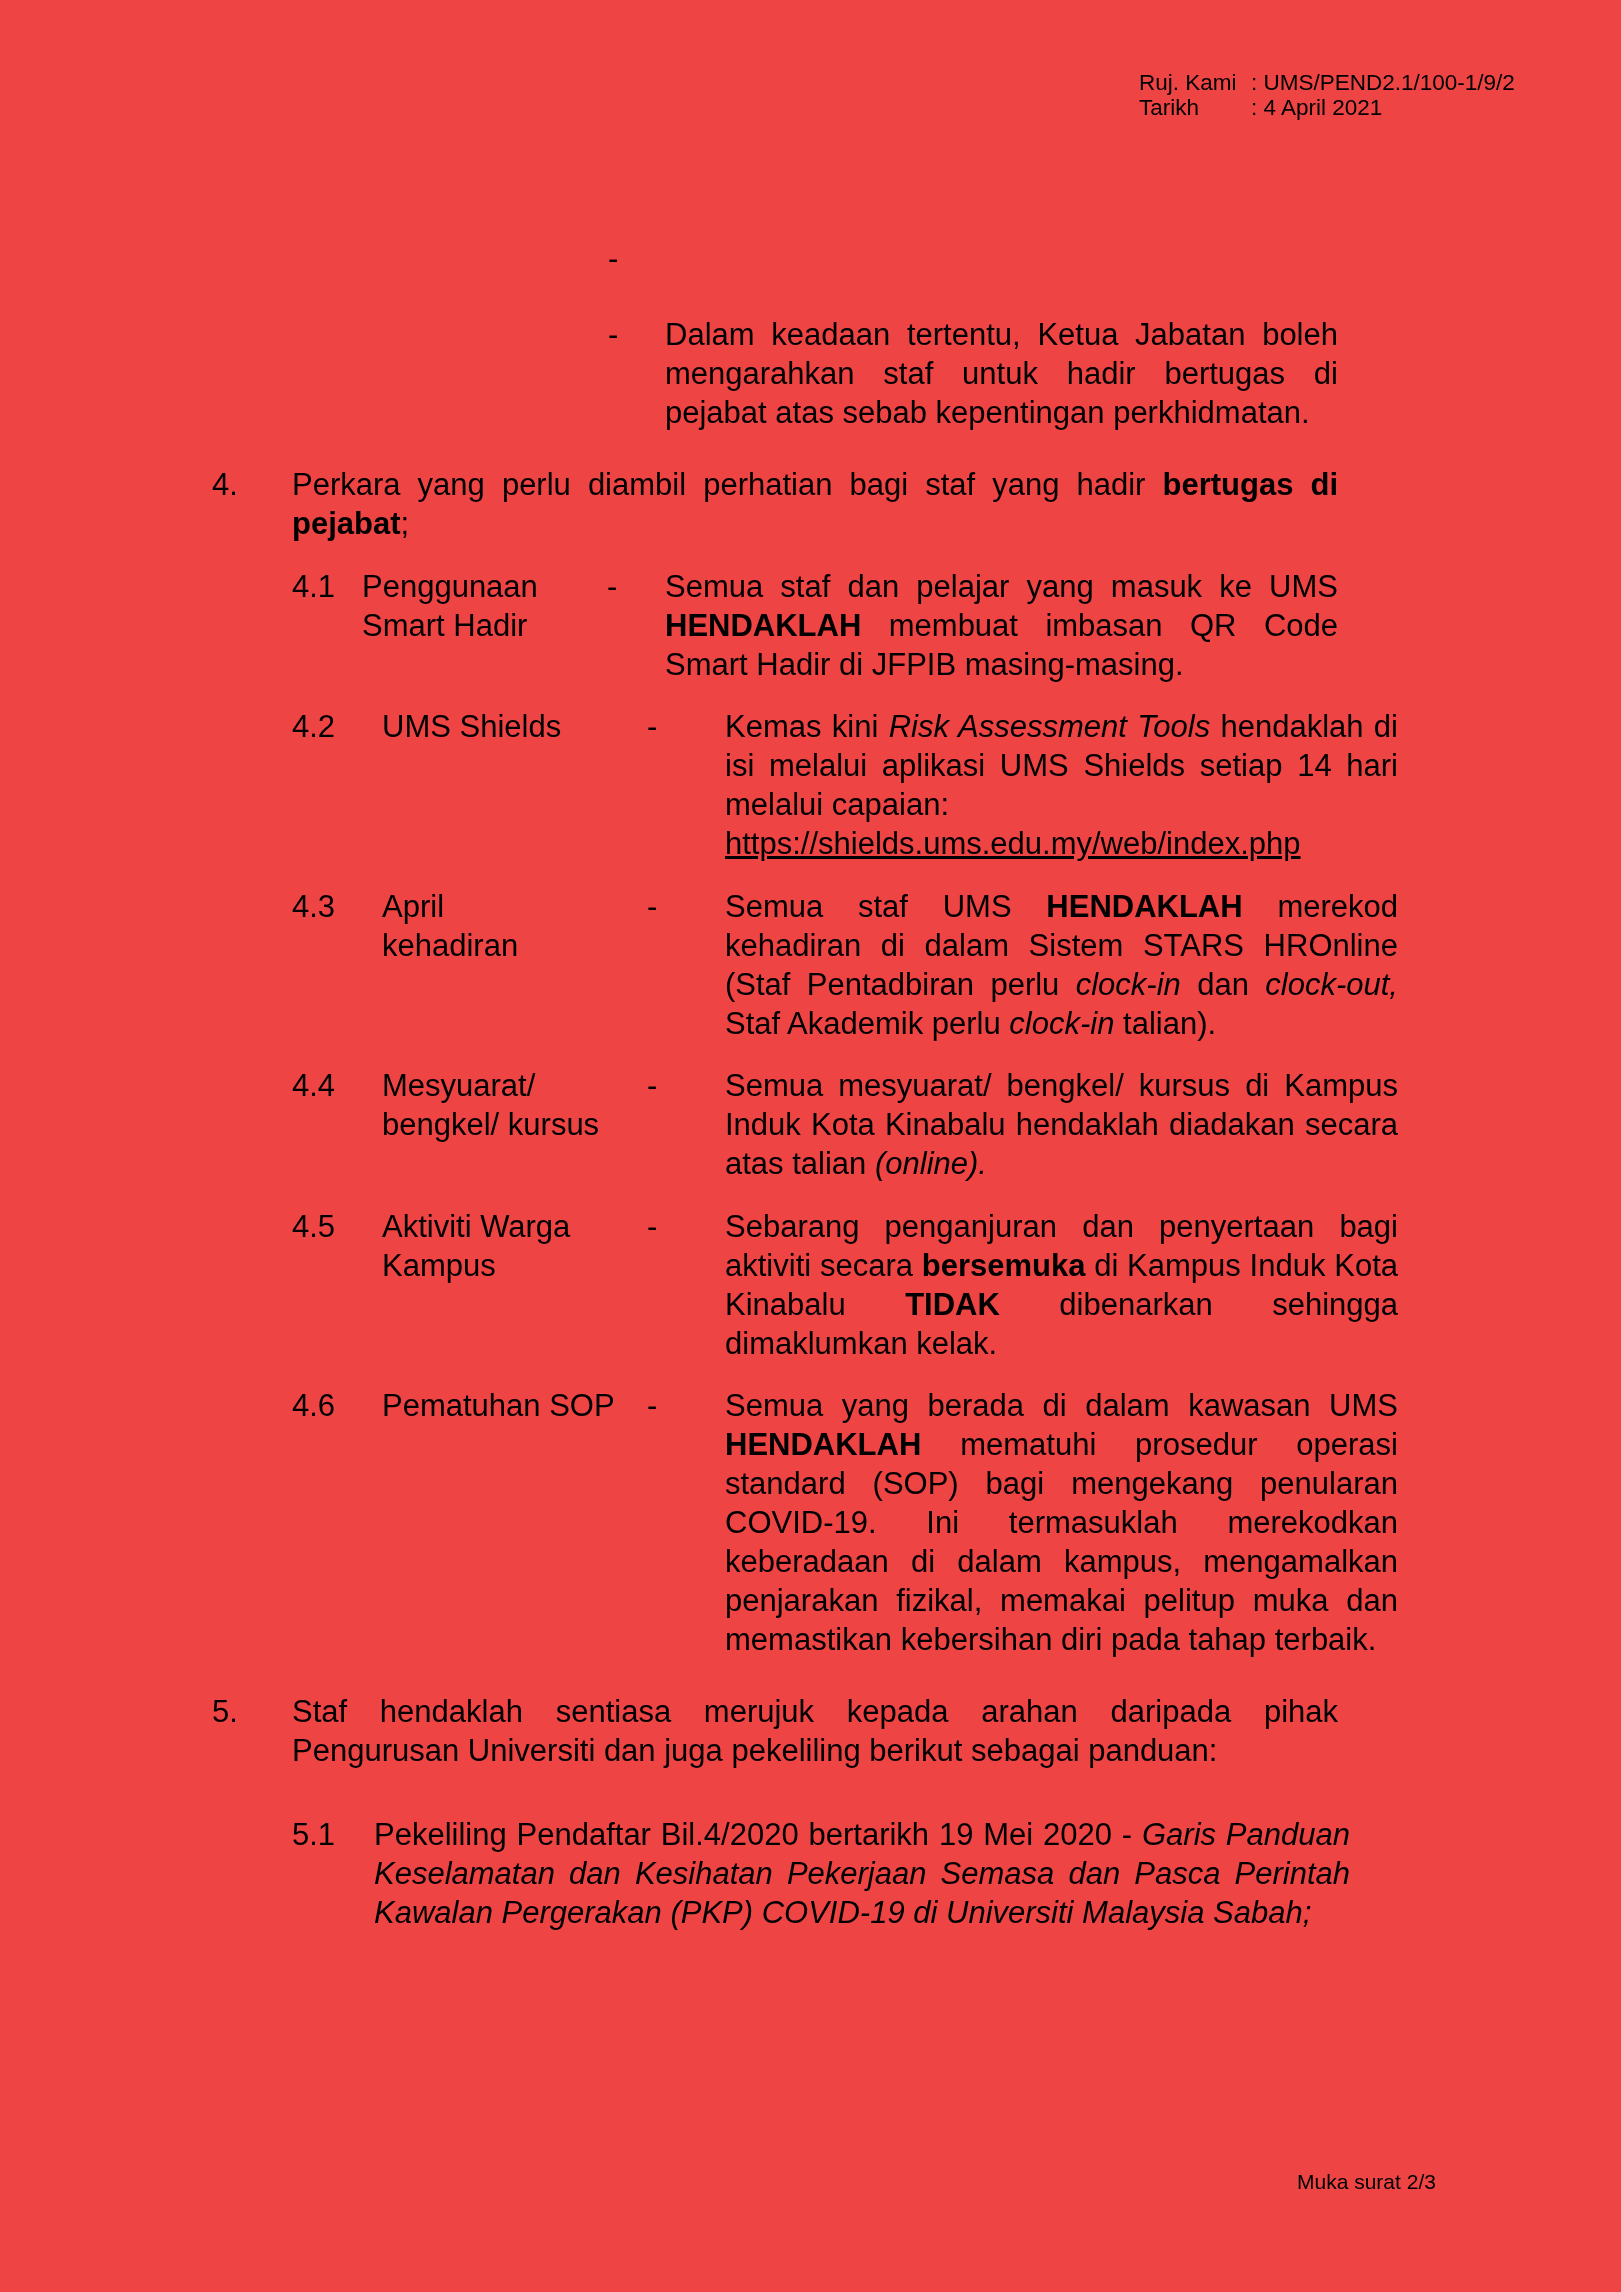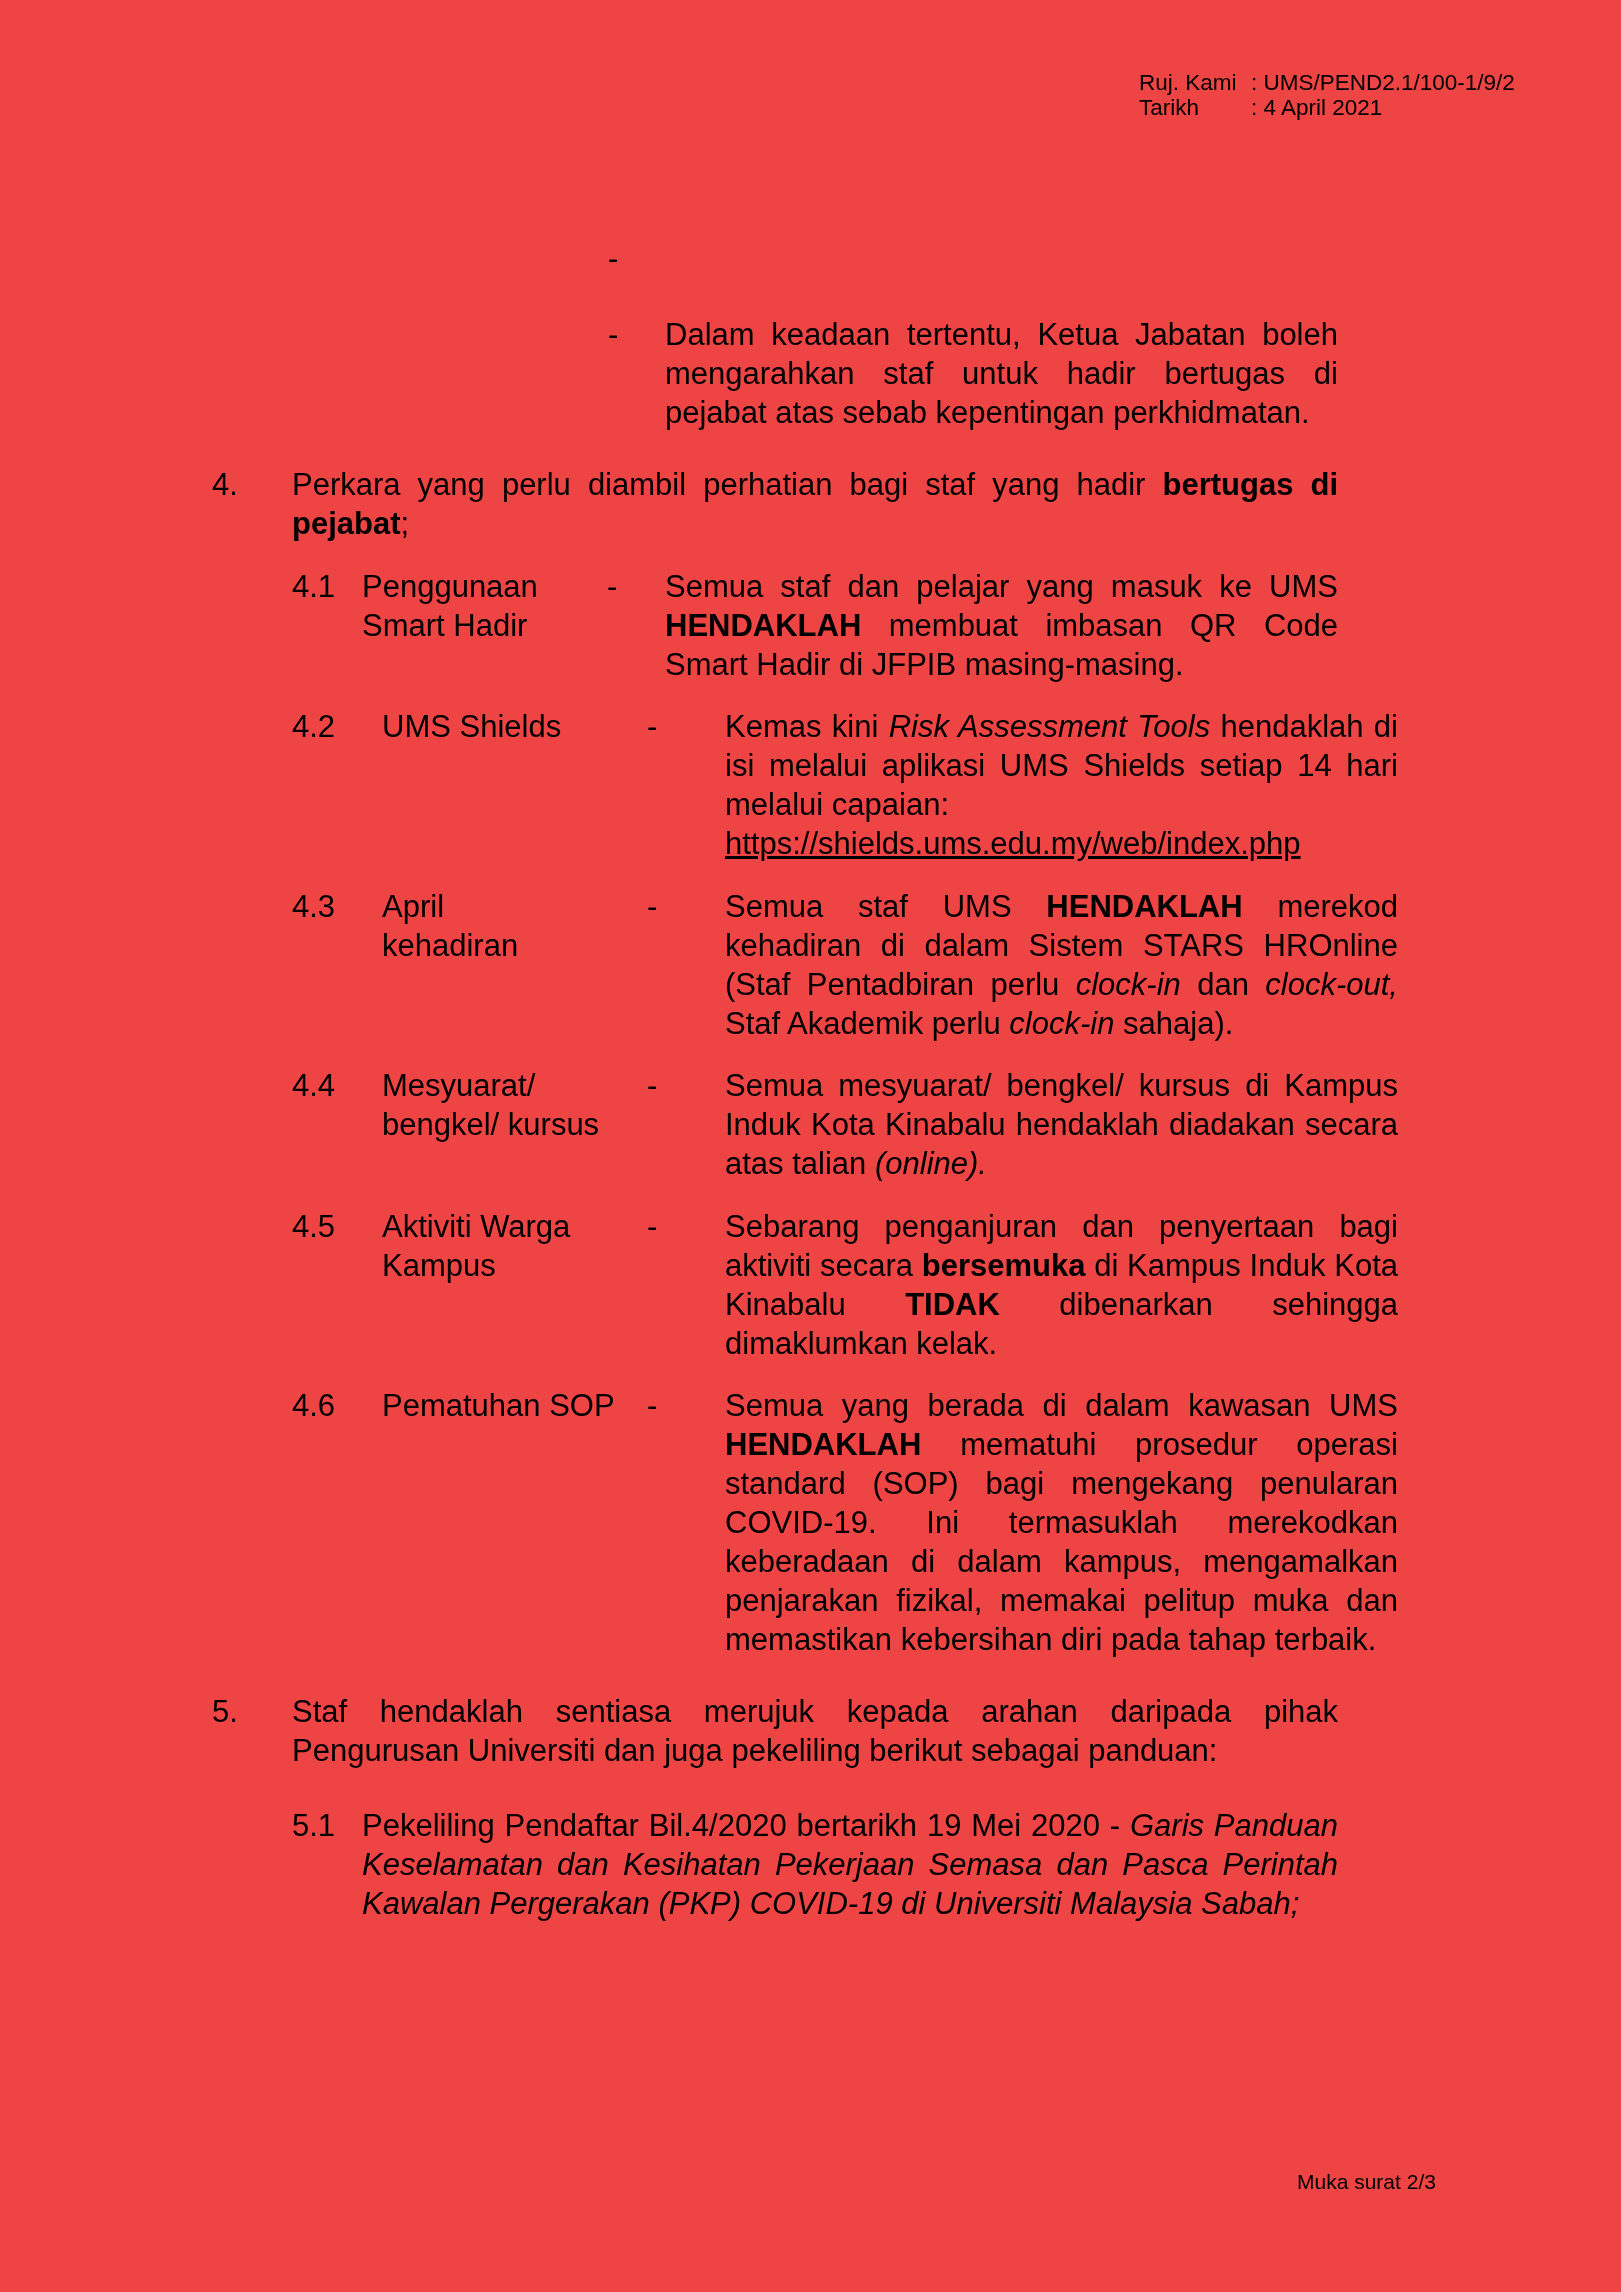--- a/index.html
+++ b/index.html
@@ -42,21 +42,21 @@
   
   .subitems { margin-top: 23.5px; }
   .subitem { display: flex; margin-left: 292px; }
   .subitem + .subitem { margin-top: 23.5px; gap: 20px; }
   .sub-num { width: 70px; flex: 0 0 auto; }
   .sub-label { width: 245px; flex: 0 0 auto; white-space: pre-line; }
   .sub-marker { width: 58px; flex: 0 0 auto; }
   .sub-desc { width: 673px; text-align: justify; white-space: pre-line; }
 
   
-  .sub51 { display: flex; margin-left: 292px; margin-top: 36px; }
+  .sub51 { display: flex; margin-left: 292px; margin-top: 45px; gap: 12px; }
   .sub51 .sub-num { width: 70px; }
   .sub51-text { width: 976px; text-align: justify; }
 
   
   .footer {
     position: absolute;
     top: 2156px;
     left: 1297px;
     font-size: 21px;
     line-height: 27.4px;
@@ -110,21 +110,21 @@
       <span class="sub-marker">-</span>
       <span class="sub-desc"><span>Kemas kini </span><span class="i">Risk Assessment Tools</span><span> hendaklah di isi melalui aplikasi UMS Shields setiap 14 hari melalui capaian:
 </span><span class="u">https://shields.ums.edu.my/web/index.php</span></span>
     </div>
 
     <div class="subitem">
       <span class="sub-num">4.3</span>
       <span class="sub-label">April
 kehadiran</span>
       <span class="sub-marker">-</span>
-      <span class="sub-desc"><span>Semua staf UMS </span><span class="b">HENDAKLAH</span><span> merekod kehadiran di dalam Sistem STARS HROnline  (Staf Pentadbiran perlu </span><span class="i">clock-in</span><span> dan </span><span class="i">clock-out,</span><span> Staf Akademik perlu </span><span class="i">clock-in</span><span> sahaja).</span></span>
+      <span class="sub-desc"><span>Semua staf UMS </span><span class="b">HENDAKLAH</span><span> merekod kehadiran di dalam Sistem STARS HROnline  (Staf Pentadbiran perlu </span><span class="i">clock-in</span><span> dan </span><span class="i">clock-out,</span><span> Staf Akademik perlu </span><span class="i">clock-in</span><span> talian).</span></span>
     </div>
 
     <div class="subitem">
       <span class="sub-num">4.4</span>
       <span class="sub-label">Mesyuarat/
 bengkel/ kursus</span>
       <span class="sub-marker">-</span>
       <span class="sub-desc"><span>Semua mesyuarat/ bengkel/ kursus  di Kampus Induk Kota Kinabalu hendaklah diadakan secara atas talian </span><span class="i">(online).</span></span>
     </div>
 

